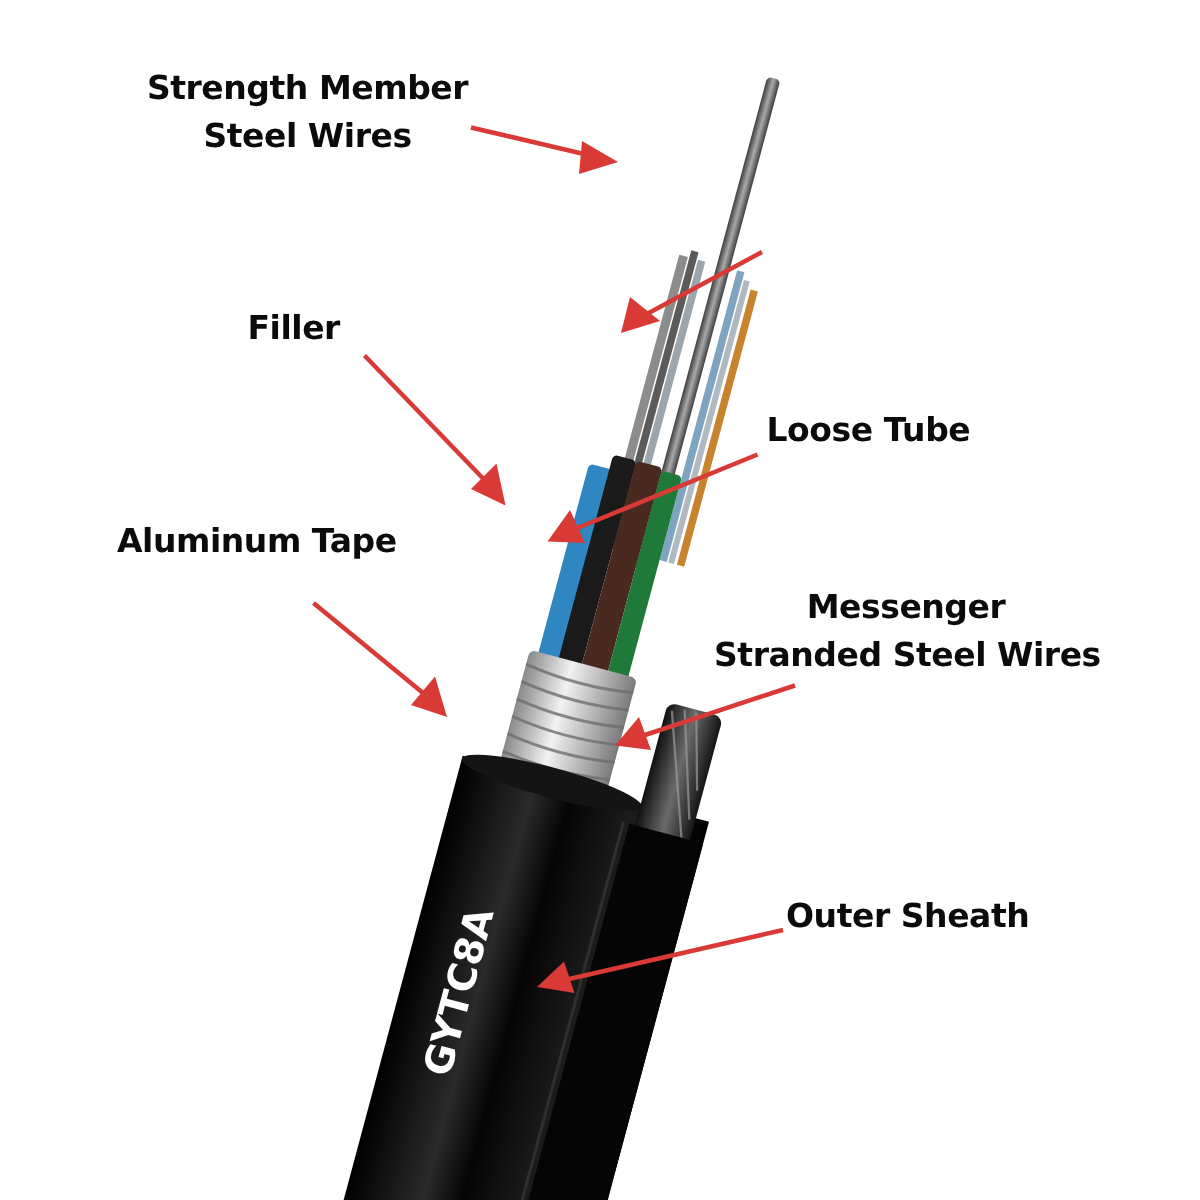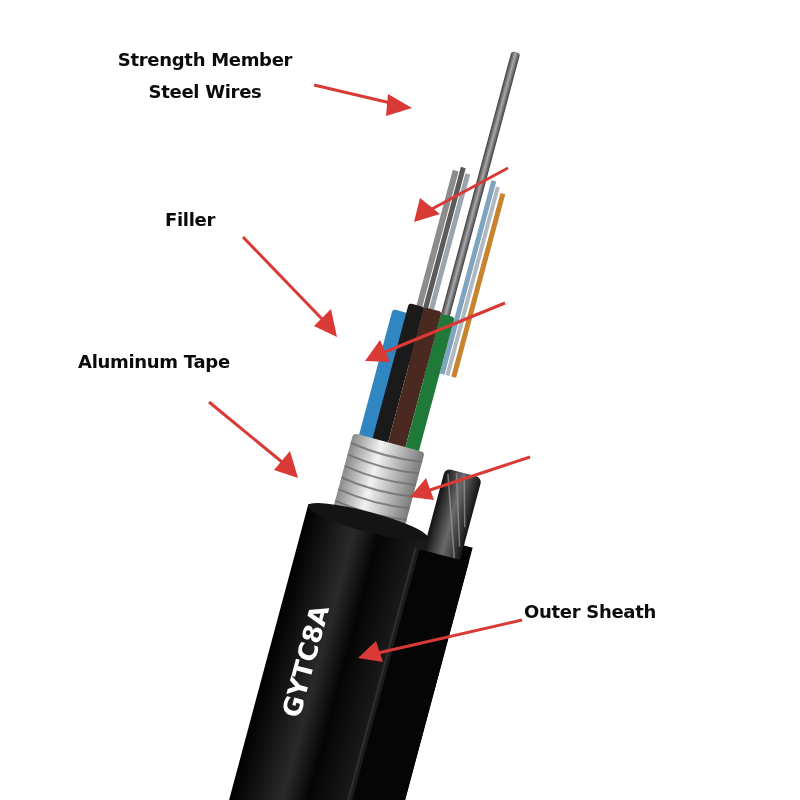--- a/index.html
+++ b/index.html
@@ -1,19 +1,19 @@
 <!DOCTYPE html>
 <html><head>
 <meta charset="utf-8">
 <style>
   html, body { margin:0; padding:0; background:#ffffff; }
   body { width:800px; height:800px; overflow:hidden; position:relative;
          font-family: "DejaVu Sans", "Liberation Sans", sans-serif; }
   #stage { position:absolute; left:0; top:0; width:800px; height:800px; }
-  .label { position:absolute; font-weight:bold; font-size:18px; color:#0b0b0b;
+  .label { position:absolute; font-weight:bold; font-size:22px; color:#0b0b0b;
            text-align:center; line-height:32px; white-space:nowrap; letter-spacing:-0.3px; }
   .label span { display:block; }
   .marking { fill:#ffffff; font-weight:bold; font-size:26px;
              font-family: "DejaVu Sans", "Liberation Sans", sans-serif; }
 </style>
 </head>
 <body>
 
 <div id="stage">
 <svg width="800" height="800" viewBox="0 0 800 800">
@@ -122,19 +122,26 @@
   </g>
 </svg>
 
 <div class="label" style="left:96px; top:44px; width:218px;">
   <span>Strength Member</span>
   <span>Steel Wires</span>
 </div>
 <div class="label" style="left:165px; top:204px;">
   <span>Filler</span>
 </div>
+<div class="label" style="left:511px; top:272px;">
+  <span>Loose Tube</span>
+</div>
 <div class="label" style="left:78px; top:346px;">
   <span>Aluminum Tape</span>
+</div>
+<div class="label" style="left:476px; top:390px; width:256px;">
+  <span>Messenger</span>
+  <span>Stranded Steel Wires</span>
 </div>
 <div class="label" style="left:524px; top:596px;">
   <span>Outer Sheath</span>
 </div>
 </div>
 
 </body></html>

